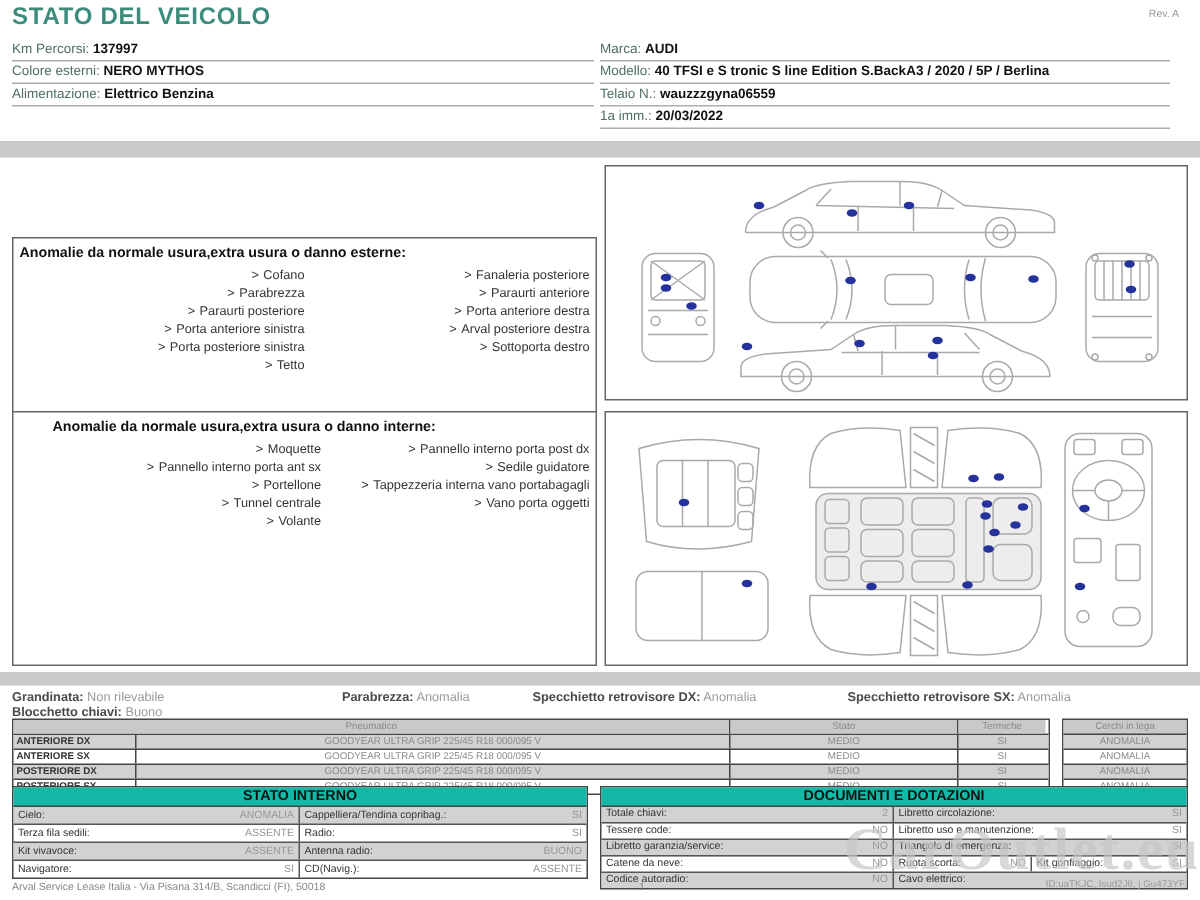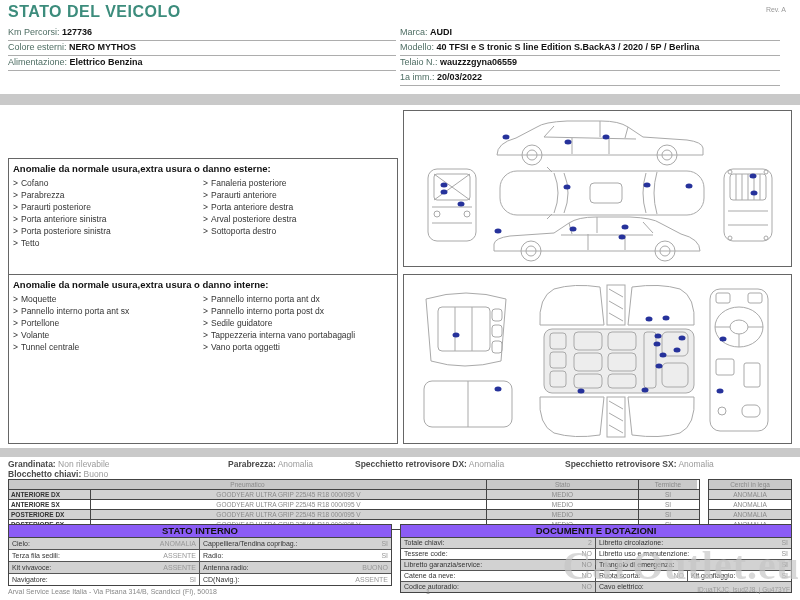--- a/index.html
+++ b/index.html
@@ -17,24 +17,24 @@
   .ilbl{color:#4f6e64;}
   .ival{font-weight:bold;color:#111;}
   
   .bar{left:0;width:800px;background:var(--bar,#c9c9c9);}
   .bar1{top:94px;height:11px;}
   .bar2{top:448px;height:9px;}
   
   .sec{border:1px solid #666;background:#fff;box-sizing:border-box;}
   .ext-list{left:8px;top:110px;width:390px;height:157px;margin-top:48px;}
   .ext-diag{left:403px;top:110px;width:389px;height:157px;}
-  .int-list{left:8px;top:274px;width:390px;height:170px;}
+  .int-list{left:8px;top:274px;width:390px;height:170px;padding-left:22px;}
   .int-diag{left:403px;top:274px;width:389px;height:170px;}
   .sec-title{font-size:9.5px;font-weight:bold;color:#111;padding:4px 4px 2px 4px;}
-  .cols{display:flex;padding:2px 4px;font-size:8.5px;line-height:11px;color:#333;}
+  .cols{display:flex;padding:2px 4px;font-size:8.5px;line-height:11px;color:#333;text-align:right;}
   .cols ul{list-style:none;margin:0;padding:0;width:50%;}
   .cols li{margin:0 0 1px 0;}
   .b{margin-right:3px;}
   .diagwrap{position:absolute;inset:0;}
   .diagwrap svg{position:absolute;left:0;top:0;}
   .dot{position:absolute;width:7px;height:5px;border-radius:50%;
        background:var(--dot,#26329b);transform:translate(-50%,-50%);}
   
   .sum{font-size:8.5px;line-height:10px;white-space:nowrap;}
   .slb{font-weight:bold;color:#4a4a4a;}
@@ -51,21 +51,21 @@
   .tyr{width:396px;color:#8a8a8a;text-align:center;}
   .st{width:152px;color:#8a8a8a;text-align:center;}
   .te{width:58px;color:#8a8a8a;text-align:center;}
   .odd{background:#d2d2d2;}
   .ctable{left:708px;top:479px;width:84px;border:1px solid #444;font-size:6.5px;box-sizing:border-box;}
   .crow{height:9px;line-height:9px;text-align:center;border-bottom:1px solid #444;color:#8a8a8a;overflow:hidden;}
   .crow:last-child{border-bottom:none;}
   
   .btable{border:1px solid #444;font-size:7px;box-sizing:border-box;background:#fff;}
   .bt-head{height:12px;line-height:12px;text-align:center;font-size:9.5px;font-weight:bold;color:#111;
-           background:#8b5cf6;border-bottom:1px solid #444;}
+           background:#14b8a6;border-bottom:1px solid #444;}
   .brow{display:flex;border-bottom:1px solid #555;}
   .brow:last-child{border-bottom:none;}
   .half{width:50%;box-sizing:border-box;display:flex;justify-content:space-between;padding:0 3px;overflow:hidden;white-space:nowrap;}
   .half.l{border-right:1px solid #555;}
   .lb{color:#333;}
   .vl{color:#979797;}
   .stato-int{left:8px;top:524px;width:384px;}
   .stato-int .brow{height:11px;line-height:11px;}
   .docs{left:400px;top:524px;width:392px;}
   .docs .brow{height:10px;line-height:10px;}
@@ -82,21 +82,21 @@
 </style>
 </head>
 <body>
 
 <div class="page">
 
   <div class="abs title">STATO DEL VEICOLO</div>
   <div class="abs rev">Rev. A</div>
 
   <div class="abs info info-left">
-    <div class="irow"><span class="ilbl">Km Percorsi:</span> <span class="ival">127736</span></div>
+    <div class="irow"><span class="ilbl">Km Percorsi:</span> <span class="ival">137997</span></div>
     <div class="irow"><span class="ilbl">Colore esterni:</span> <span class="ival">NERO MYTHOS</span></div>
     <div class="irow"><span class="ilbl">Alimentazione:</span> <span class="ival">Elettrico Benzina</span></div>
   </div>
 
   <div class="abs info info-right">
     <div class="irow"><span class="ilbl">Marca:</span> <span class="ival">AUDI</span></div>
     <div class="irow"><span class="ilbl">Modello:</span> <span class="ival">40 TFSI e S tronic S line Edition S.BackA3 / 2020 / 5P / Berlina</span></div>
     <div class="irow"><span class="ilbl">Telaio N.:</span> <span class="ival">wauzzzgyna06559</span></div>
     <div class="irow"><span class="ilbl">1a imm.:</span> <span class="ival">20/03/2022</span></div>
   </div>
@@ -181,25 +181,24 @@
       </div>
   </div>
 
   <div class="abs sec int-list">
     <div class="sec-title">Anomalie da normale usura,extra usura o danno interne:</div>
     <div class="cols">
       <ul>
         <li><span class="b">&gt;</span><span>Moquette</span></li>
         <li><span class="b">&gt;</span><span>Pannello interno porta ant sx</span></li>
         <li><span class="b">&gt;</span><span>Portellone</span></li>
+        <li><span class="b">&gt;</span><span>Tunnel centrale</span></li>
         <li><span class="b">&gt;</span><span>Volante</span></li>
-        <li><span class="b">&gt;</span><span>Tunnel centrale</span></li>
       </ul>
       <ul>
-        <li><span class="b">&gt;</span><span>Pannello interno porta ant dx</span></li>
         <li><span class="b">&gt;</span><span>Pannello interno porta post dx</span></li>
         <li><span class="b">&gt;</span><span>Sedile guidatore</span></li>
         <li><span class="b">&gt;</span><span>Tappezzeria interna vano portabagagli</span></li>
         <li><span class="b">&gt;</span><span>Vano porta oggetti</span></li>
       </ul>
     </div>
   </div>
 
   <div class="abs sec int-diag">
     <div class="diagwrap">

